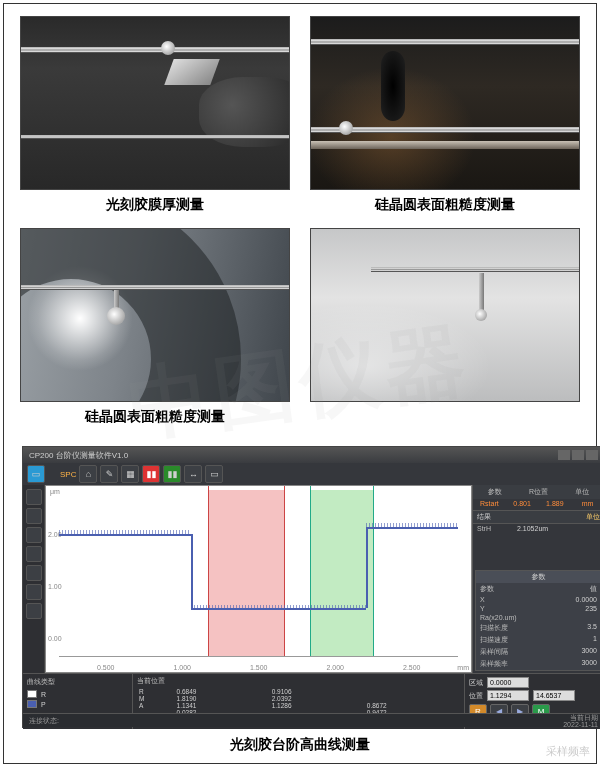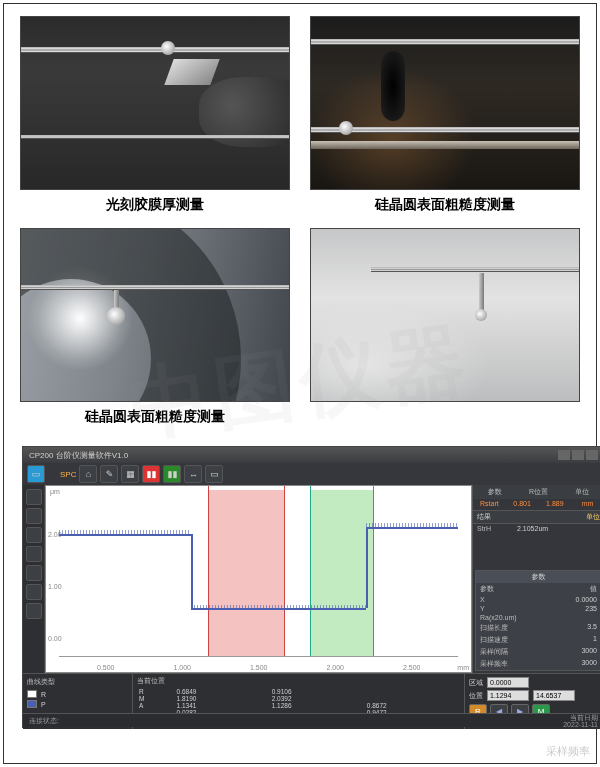--- a/index.html
+++ b/index.html
@@ -461,18 +461,19 @@
 
       <div class="statusbar">
         <span>连接状态:</span>
         <div class="date">
           <div>当前日期</div>
           <div>2022-11-11</div>
         </div>
       </div>
 
     </div>
+    <div class="soft-caption">光刻胶台阶高曲线测量</div>
   </div>
 
   <div class="wm">中图仪器</div>
   <div class="wm2">采样频率</div>
 
 </div>
 
 </body></html>

